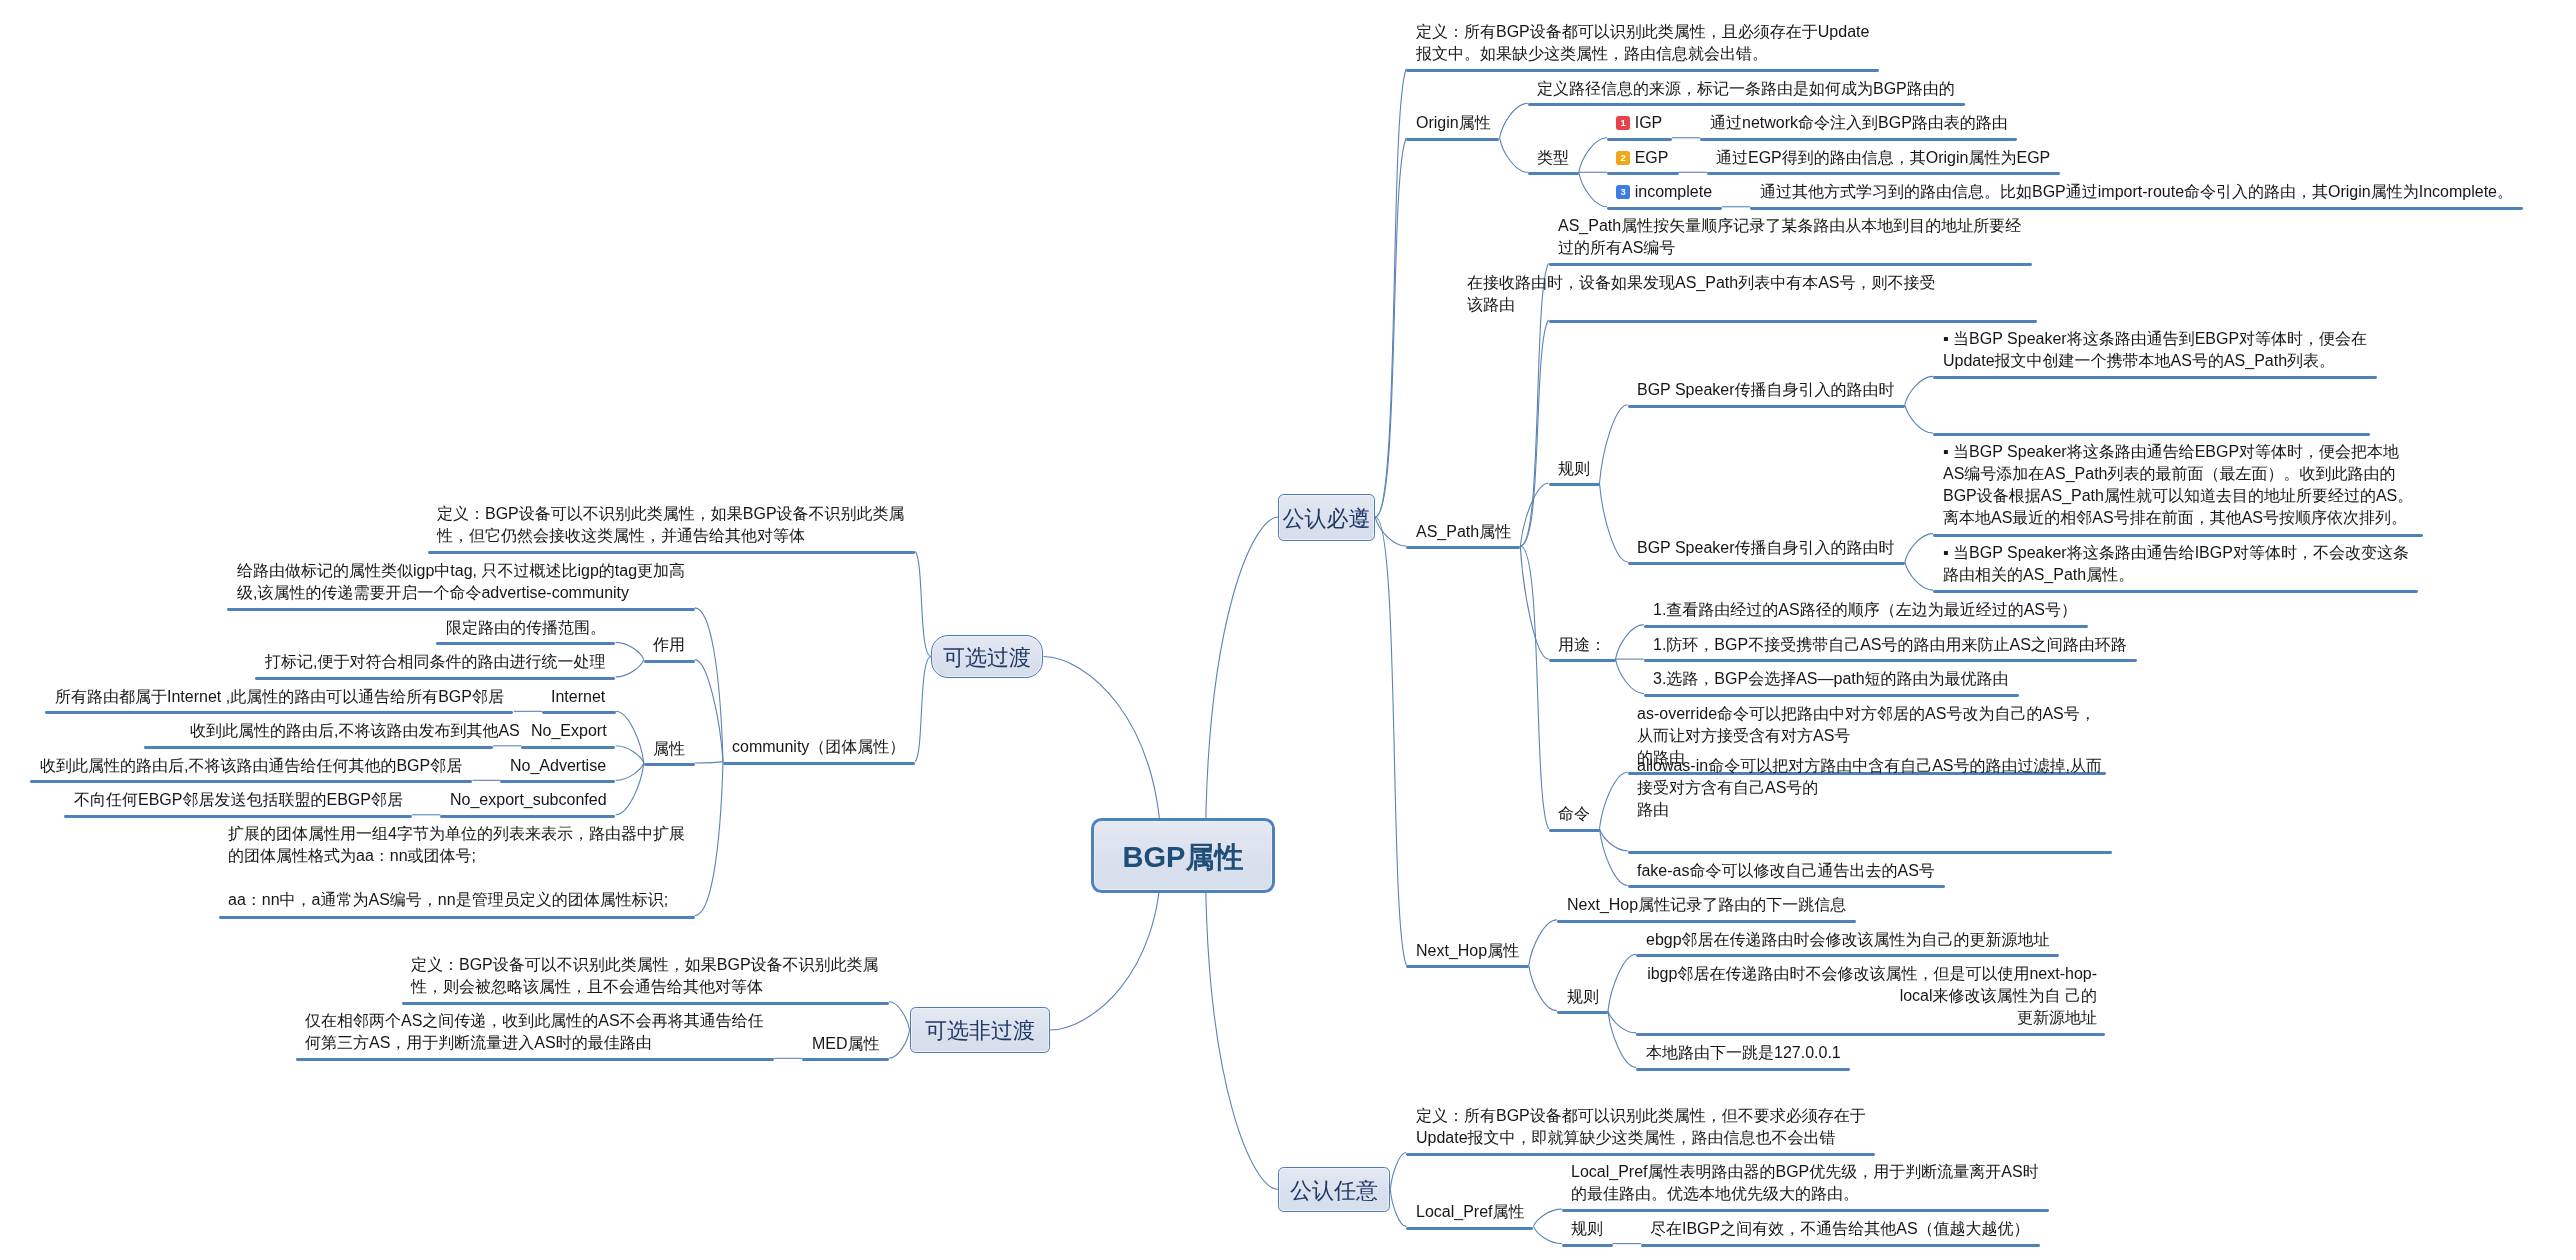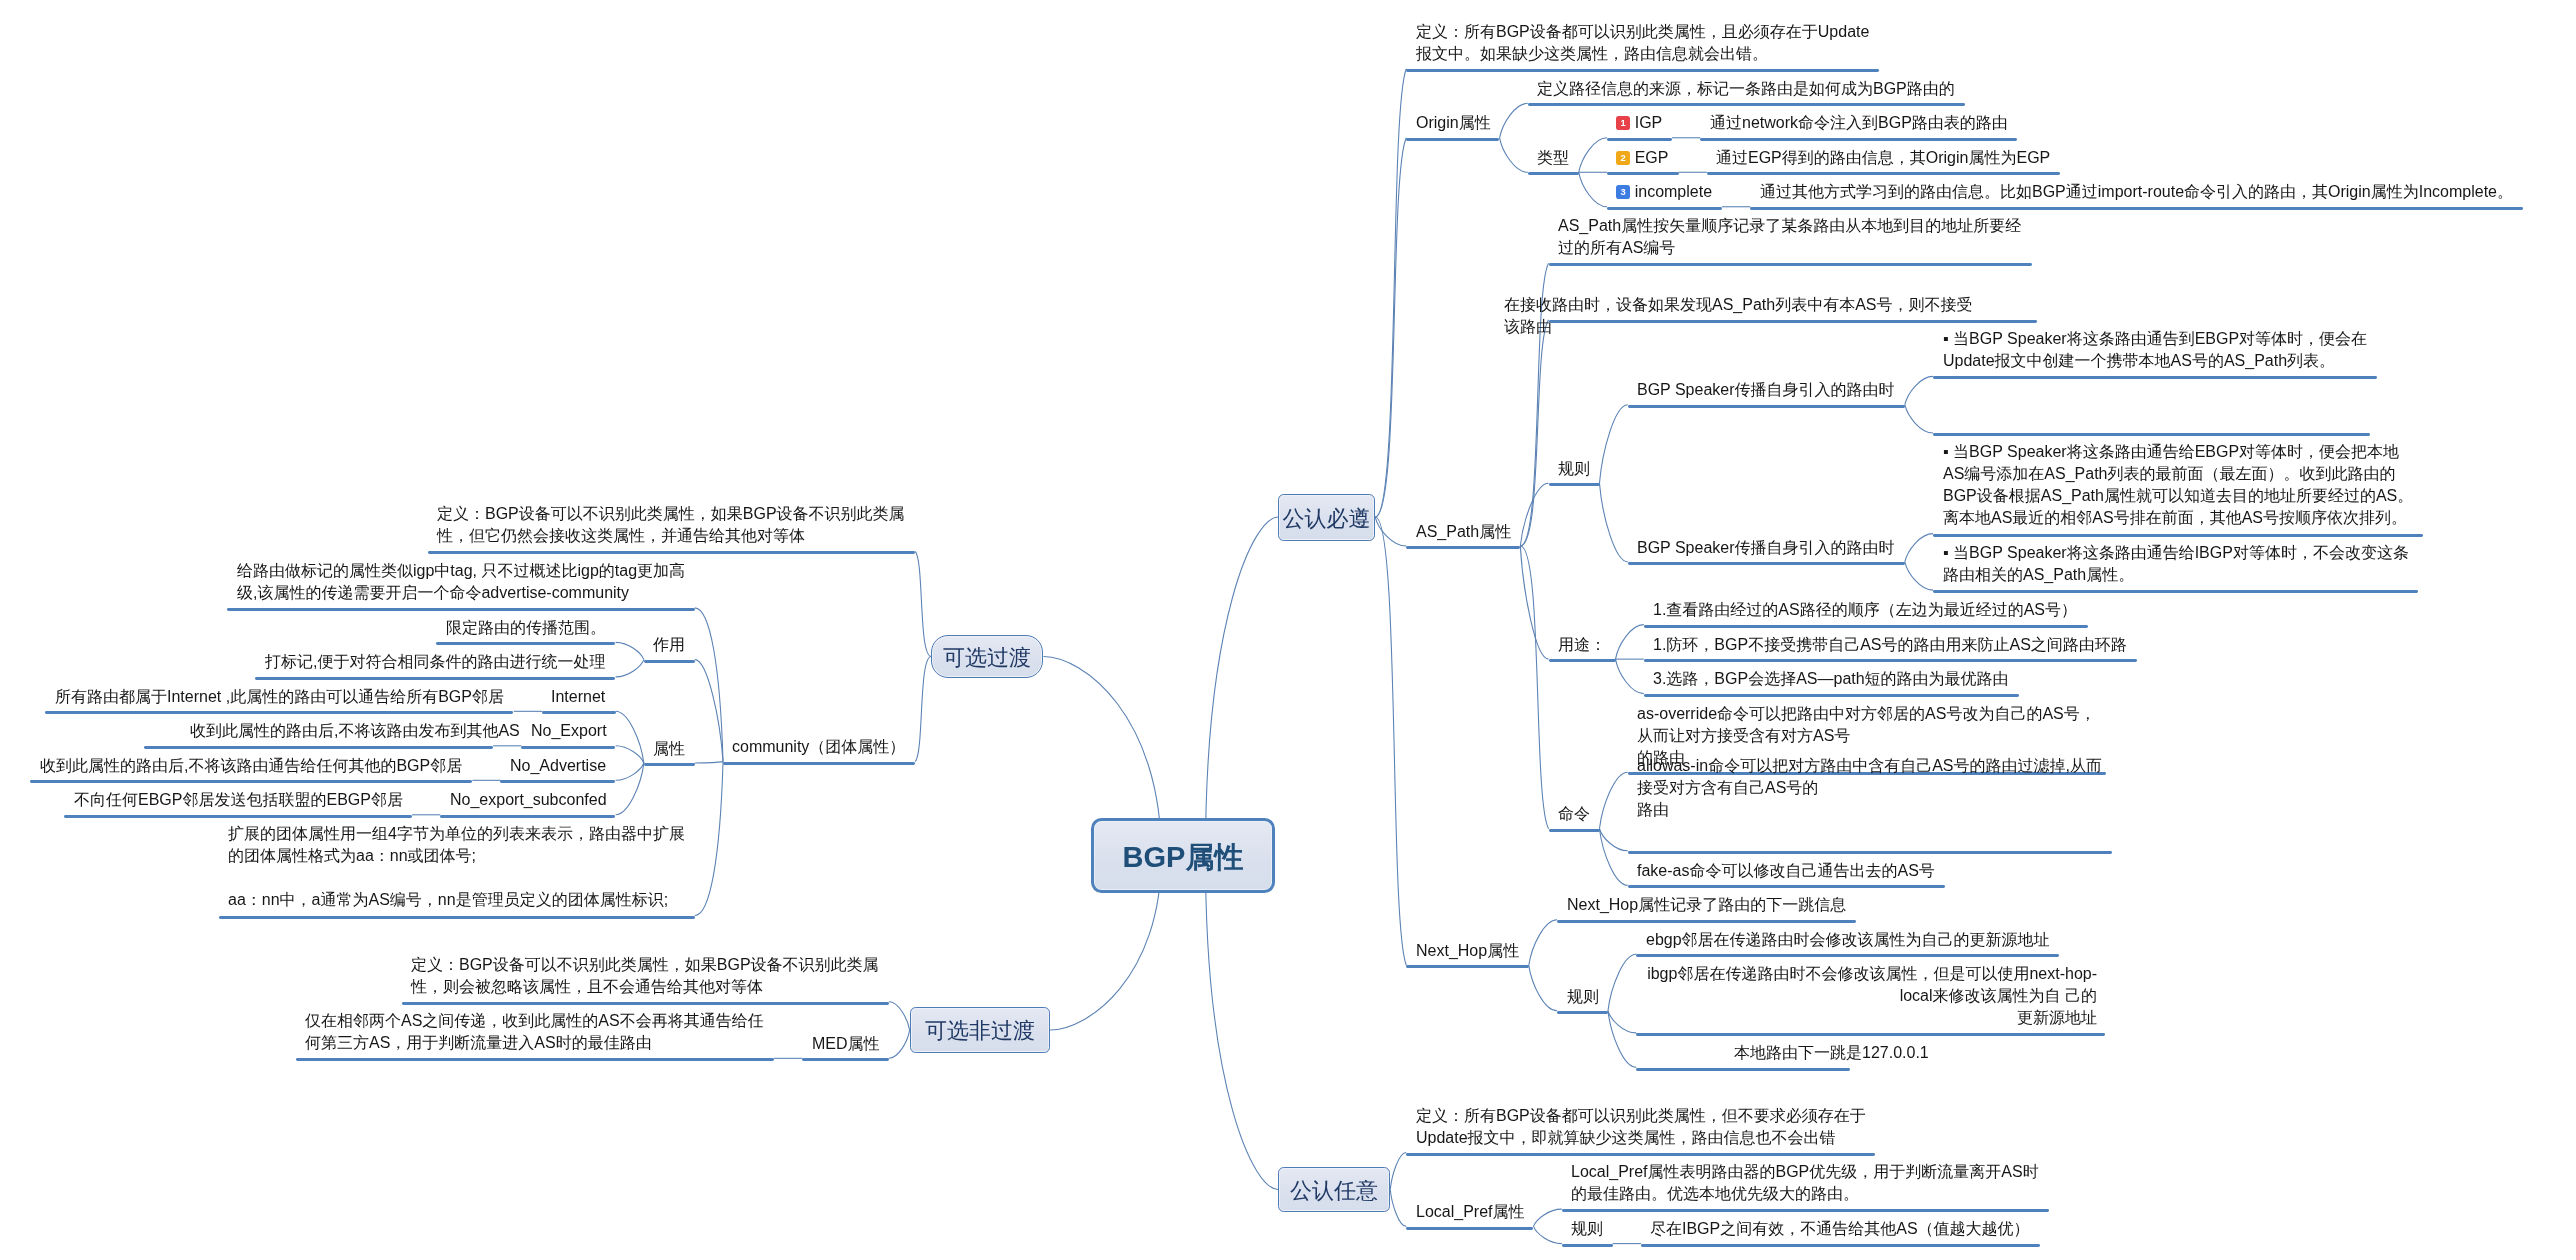--- a/index.html
+++ b/index.html
@@ -119,21 +119,21 @@
     <div class="tnode" style="left: 1716px; top: 147px; width: 335px;"><span>通过EGP得到的路由信息，其Origin属性为EGP</span></div>
     <div class="ul" style="left: 1707px; top: 172px; width: 353px; background: rgb(79, 129, 189);"></div>
     <div class="tnode" style="left: 1616px; top: 181px; width: 96px;"><span class="badge" style="background:#3d7ce0">3</span><span>incomplete</span></div>
     <div class="ul" style="left: 1607px; top: 207px; width: 115px; background: rgb(79, 129, 189);"></div>
     <div class="tnode" style="left: 1760px; top: 181px; width: 754px;"><span>通过其他方式学习到的路由信息。比如BGP通过import-route命令引入的路由，其Origin属性为Incomplete。</span></div>
     <div class="ul" style="left: 1750px; top: 207px; width: 773px; background: rgb(79, 129, 189);"></div>
     <div class="tnode" style="left: 1416px; top: 521px; width: 95px;"><span>AS_Path属性</span></div>
     <div class="ul" style="left: 1406px; top: 546px; width: 114px; background: rgb(79, 129, 189);"></div>
     <div class="tnode" style="left: 1558px; top: 215px; width: 464px;"><span>AS_Path属性按矢量顺序记录了某条路由从本地到目的地址所要经<br>过的所有AS编号</span></div>
     <div class="ul" style="left: 1549px; top: 263px; width: 483px; background: rgb(79, 129, 189);"></div>
-    <div class="tnode" style="left: 1504px; top: 272px; width: 469px; margin-top: 22px;"><span>在接收路由时，设备如果发现AS_Path列表中有本AS号，则不接受<br>该路由</span></div>
+    <div class="tnode" style="left: 1467px; top: 272px; width: 469px;"><span>在接收路由时，设备如果发现AS_Path列表中有本AS号，则不接受<br>该路由</span></div>
     <div class="ul" style="left: 1549px; top: 320px; width: 488px; background: rgb(79, 129, 189);"></div>
     <div class="tnode" style="left: 1558px; top: 458px; width: 32px;"><span>规则</span></div>
     <div class="ul" style="left: 1549px; top: 483px; width: 51px; background: rgb(79, 129, 189);"></div>
     <div class="tnode" style="left: 1637px; top: 379px; width: 258px;"><span>BGP Speaker传播自身引入的路由时</span></div>
     <div class="ul" style="left: 1628px; top: 405px; width: 277px; background: rgb(79, 129, 189);"></div>
     <div class="tnode" style="left: 1943px; top: 328px; width: 425px;"><span>▪ 当BGP Speaker将这条路由通告到EBGP对等体时，便会在<br>Update报文中创建一个携带本地AS号的AS_Path列表。</span></div>
     <div class="ul" style="left: 1933px; top: 376px; width: 444px; background: rgb(79, 129, 189);"></div>
     <div class="ul" style="left: 1933px; top: 433px; width: 437px; background: rgb(79, 129, 189);"></div>
     <div class="tnode" style="left: 1637px; top: 537px; width: 258px;"><span>BGP Speaker传播自身引入的路由时</span></div>
     <div class="ul" style="left: 1628px; top: 562px; width: 277px; background: rgb(79, 129, 189);"></div>
@@ -160,21 +160,21 @@
     <div class="tnode" style="left: 1416px; top: 940px; width: 104px;"><span>Next_Hop属性</span></div>
     <div class="ul" style="left: 1406px; top: 965px; width: 123px; background: rgb(79, 129, 189);"></div>
     <div class="tnode" style="left: 1567px; top: 894px; width: 280px;"><span>Next_Hop属性记录了路由的下一跳信息</span></div>
     <div class="ul" style="left: 1557px; top: 920px; width: 299px; background: rgb(79, 129, 189);"></div>
     <div class="tnode" style="left: 1567px; top: 986px; width: 32px;"><span>规则</span></div>
     <div class="ul" style="left: 1557px; top: 1011px; width: 51px; background: rgb(79, 129, 189);"></div>
     <div class="tnode" style="left: 1646px; top: 929px; width: 404px;"><span>ebgp邻居在传递路由时会修改该属性为自己的更新源地址</span></div>
     <div class="ul" style="left: 1636px; top: 954px; width: 423px; background: rgb(79, 129, 189);"></div>
     <div class="tnode" style="left: 1646px; top: 963px; width: 451px; text-align: right;"><span>ibgp邻居在传递路由时不会修改该属性，但是可以使用next-hop-<br>local来修改该属性为自 己的<br>更新源地址</span></div>
     <div class="ul" style="left: 1636px; top: 1033px; width: 469px; background: rgb(79, 129, 189);"></div>
-    <div class="tnode" style="left: 1734px; top: 1042px; width: 195px;"><span>本地路由下一跳是127.0.0.1</span></div>
+    <div class="tnode" style="left: 1646px; top: 1042px; width: 195px;"><span>本地路由下一跳是127.0.0.1</span></div>
     <div class="ul" style="left: 1636px; top: 1068px; width: 214px; background: rgb(79, 129, 189);"></div>
     <div class="tnode" style="left: 1416px; top: 1105px; width: 451px;"><span>定义：所有BGP设备都可以识别此类属性，但不要求必须存在于<br>Update报文中，即就算缺少这类属性，路由信息也不会出错</span></div>
     <div class="ul" style="left: 1406px; top: 1153px; width: 469px; background: rgb(79, 129, 189);"></div>
     <div class="tnode" style="left: 1416px; top: 1201px; width: 108px;"><span>Local_Pref属性</span></div>
     <div class="ul" style="left: 1406px; top: 1227px; width: 127px; background: rgb(79, 129, 189);"></div>
     <div class="tnode" style="left: 1571px; top: 1161px; width: 468px;"><span>Local_Pref属性表明路由器的BGP优先级，用于判断流量离开AS时<br>的最佳路由。优选本地优先级大的路由。</span></div>
     <div class="ul" style="left: 1562px; top: 1209px; width: 487px; background: rgb(79, 129, 189);"></div>
     <div class="tnode" style="left: 1571px; top: 1218px; width: 32px;"><span>规则</span></div>
     <div class="ul" style="left: 1562px; top: 1244px; width: 51px; background: rgb(79, 129, 189);"></div>
     <div class="tnode" style="left: 1650px; top: 1218px; width: 380px;"><span>尽在IBGP之间有效，不通告给其他AS（值越大越优）</span></div>

